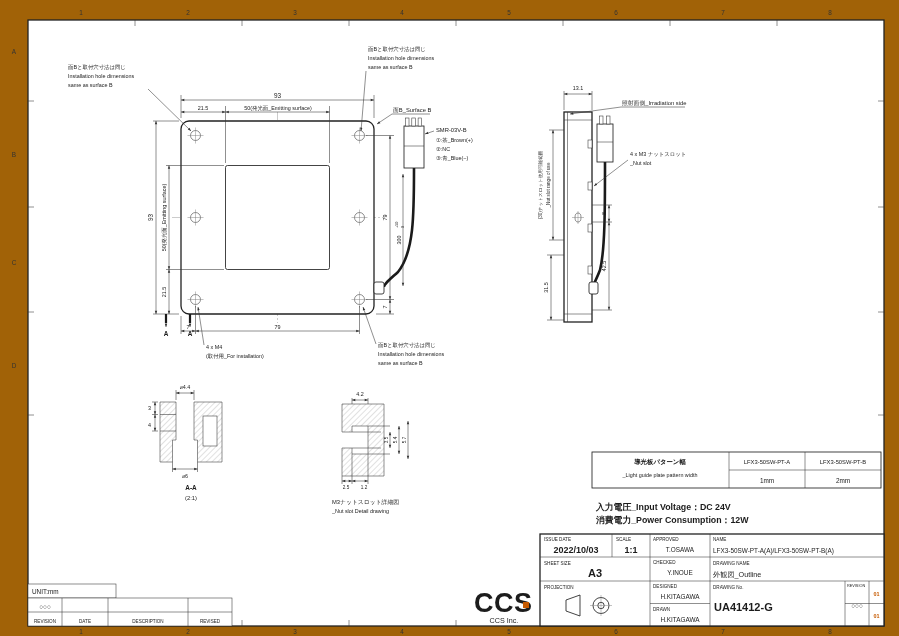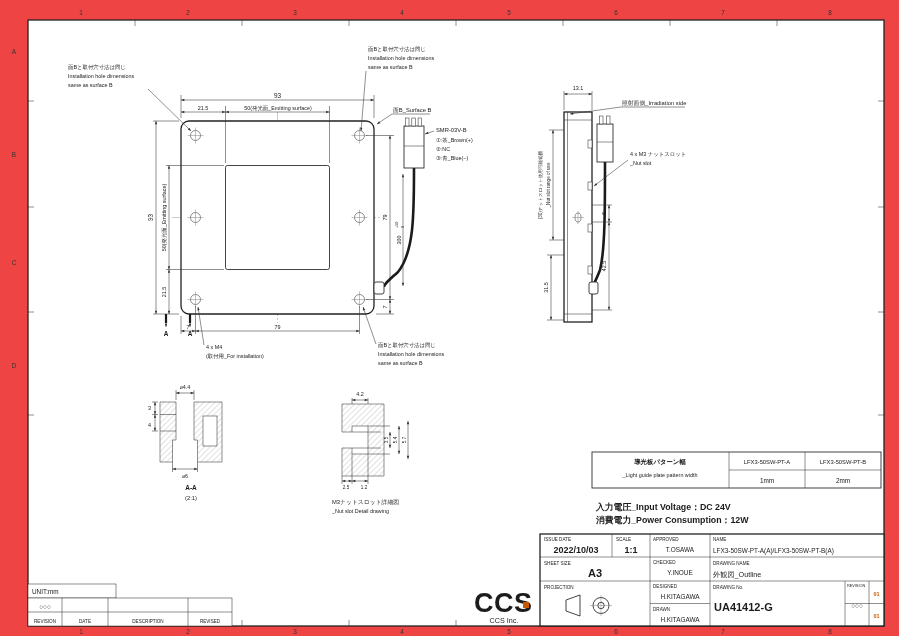--- a/index.html
+++ b/index.html
@@ -1,16 +1,16 @@
 <!DOCTYPE html>
 <html><head>
 <meta charset="utf-8">
 <style>
   html,body{margin:0;padding:0;background:#ffffff;}
-  #sheet{position:relative;width:899px;height:636px;background:#ef4444;overflow:hidden;}
+  #sheet{position:relative;width:899px;height:636px;background:#a16207;overflow:hidden;}
   svg{position:absolute;left:0;top:0;}
   text{font-family:"Liberation Sans","DejaVu Sans",sans-serif;fill:#1c1c1c;}
   .t35{font-size:3.8px}.t4{font-size:4.6px}.t5{font-size:5.4px}.t55{font-size:5.8px}
   .t6{font-size:6.4px}.t7{font-size:7.2px}
   .t9{font-size:9px;font-weight:bold}.t11{font-size:11px;font-weight:bold}
   .logo{font-size:27px;font-weight:bold;letter-spacing:.5px}
   .pw{font-size:8.8px;font-weight:600}
   .mid{text-anchor:middle}.end{text-anchor:end}.b{font-weight:bold}
   .gr{fill:#333}
   .ln{stroke:#222;stroke-width:1.3;fill:none}

